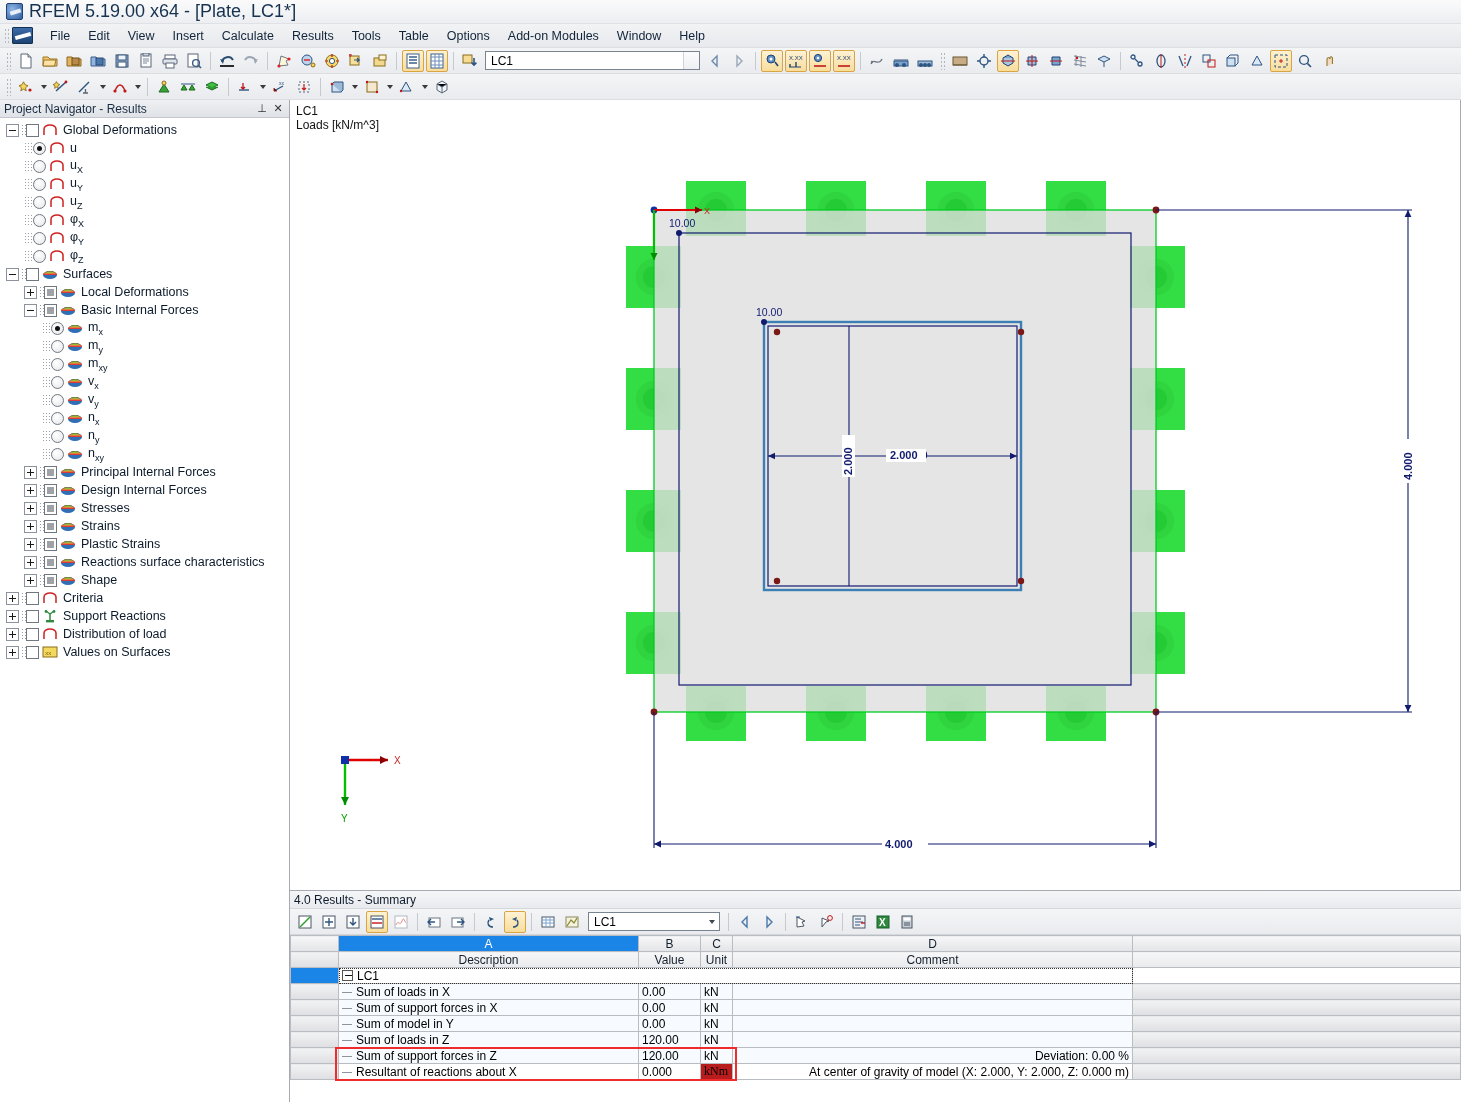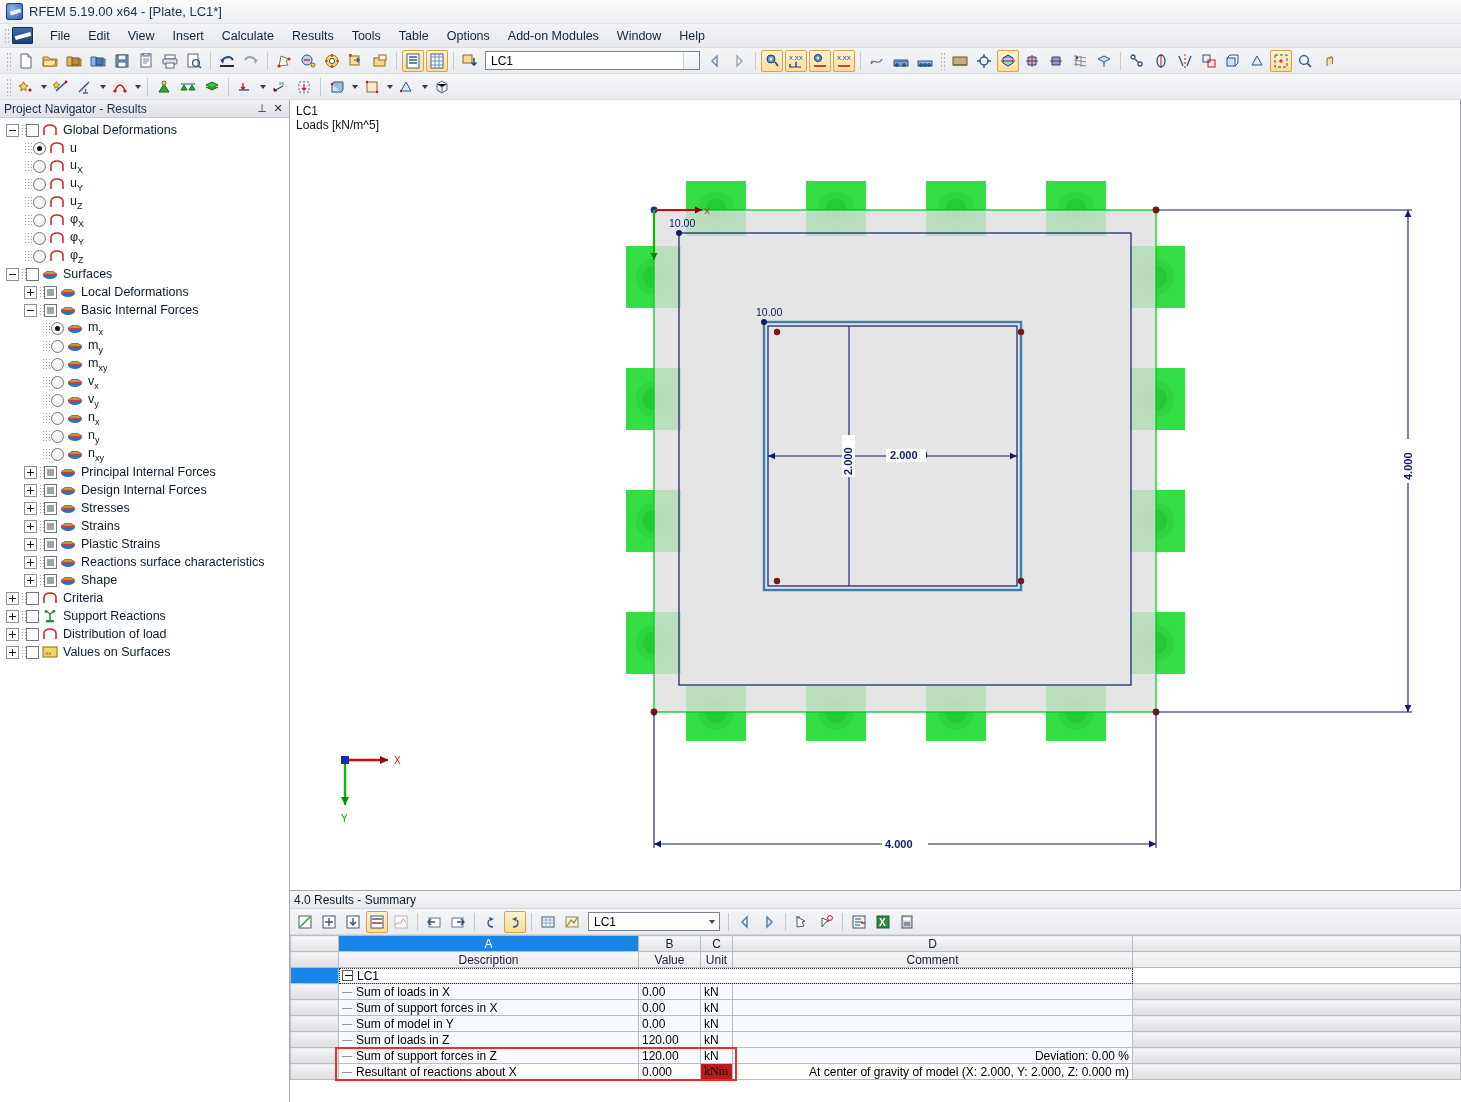--- a/index.html
+++ b/index.html
@@ -30,21 +30,21 @@
     position: relative;
     border-radius: 2px;
     background: radial-gradient(circle at 35% 35%, #8fb8e8, #2d5d9e);
     border: 1px solid #1f4272;
   }
   .titlebar .app-icon:after {
     content: ""; position: absolute; left: 3px; top: 6px;
     width: 11px; height: 4px; background: #fff; opacity: .85;
     transform: rotate(-18deg);
   }
-  .titlebar .title-text { font-size: 13px; color: #16324f; }
+  .titlebar .title-text { font-size: 18px; color: #16324f; }
 
   
   .menubar {
     height: 24px;
     display: flex; align-items: center;
     background: linear-gradient(#f2f3f5, #e7e9ec);
     border-bottom: 1px solid #dcdee1;
     padding-left: 4px;
   }
   .menu-grip { width: 6px; height: 16px; margin-right: 2px;
@@ -997,21 +997,21 @@
               <rect x="1" y="1" width="14" height="10" fill="#f3d95f" stroke="#8a6d1d"></rect>
               <text x="3.2" y="8.6" font-size="6" fill="#7a5a10" font-family="sans-serif">xx</text>
             </svg>
             <span class="tlabel">Values on Surfaces</span>
           </div>
         </div>
     </div>
 
     <div class="canvas-wrap">
       <div class="canvas">
-        <div class="canvas-label"><span>LC1</span><br><span>Loads [kN/m^5]</span></div>
+        <div class="canvas-label"><span>LC1</span><br><span>Loads [kN/m^3]</span></div>
 
         <svg id="model-svg" width="1171" height="790" viewBox="0 0 1171 790" style="position:absolute;left:0;top:0">
 
           <g>
 
             <g>
                 <rect x="396" y="81" width="60" height="55" fill="#33dd44"></rect>
                 <circle cx="426" cy="110" r="18" fill="#2bcc3a" opacity=".55"></circle>
                 <circle cx="426" cy="110" r="11" fill="#1fc42e" opacity=".6"></circle>
               </g>

